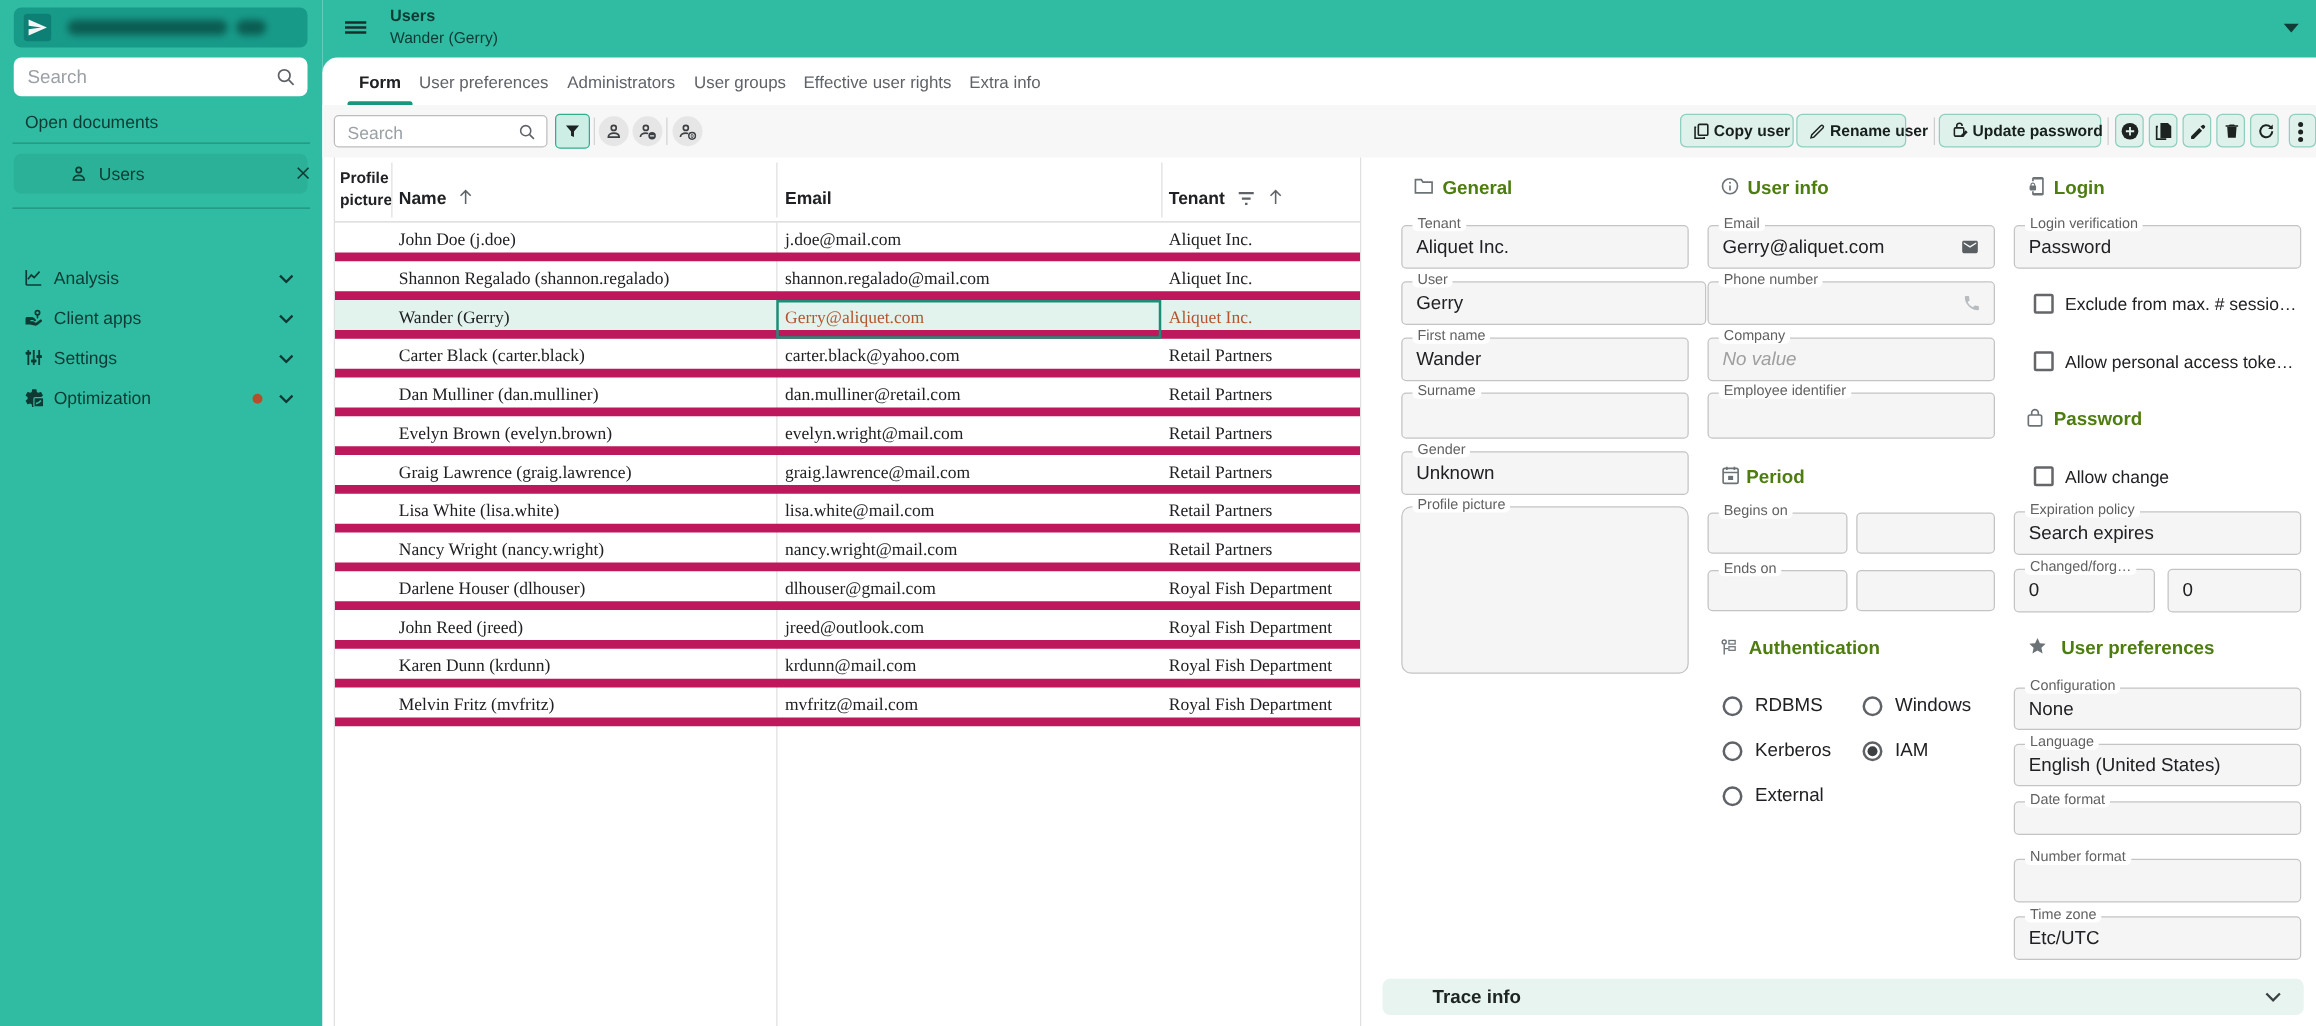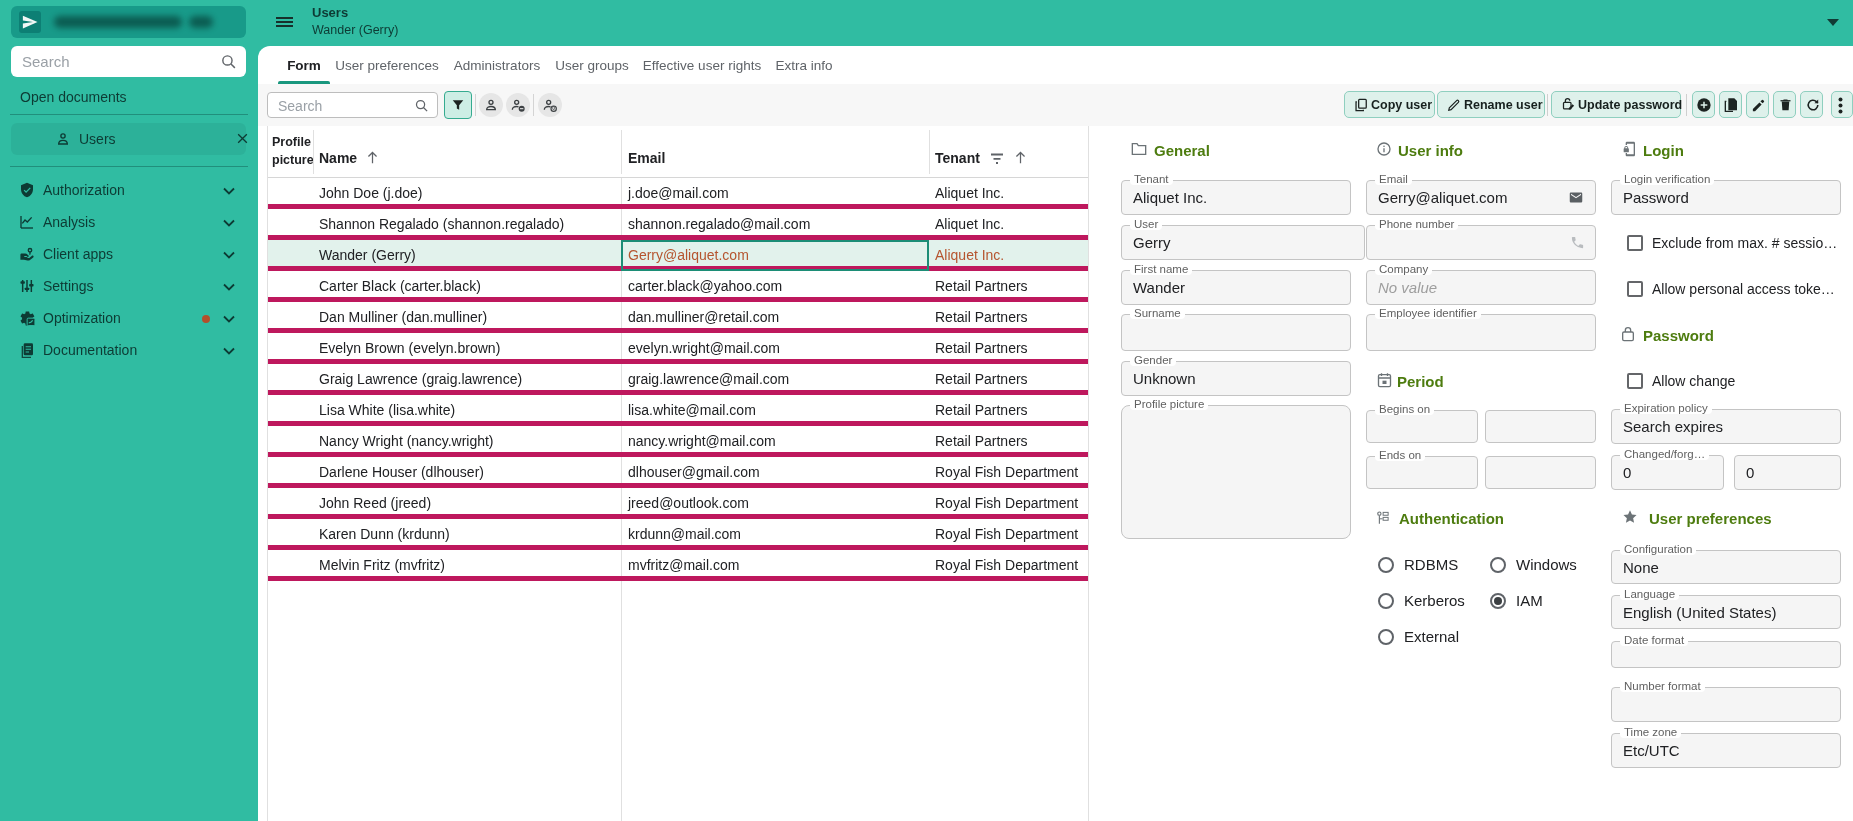--- a/index.html
+++ b/index.html
@@ -50,21 +50,21 @@
   .tb-div { position:absolute; top:10px; width:1px; height:22px; background:#d4d4d4; }
   .mint-btn { position:absolute; top:7px; height:27px; background:#def1eb; border:1px solid #8fcfbf; border-radius:5px; font-size:12.5px; font-weight:bold; color:#17201e; white-space:nowrap; }
   .mint-icon { position:absolute; top:7px; width:23px; height:27px; background:#def1eb; border:1px solid #8fcfbf; border-radius:5px; }
 
   
   #table { position:absolute; left:9px; top:80px; width:822px; height:695px; border-left:1px solid #e0e0e0; border-right:1px solid #e0e0e0; }
   #thead { position:absolute; left:0; top:0; width:820px; height:52px; border-bottom:1px solid #d6d6d6; }
   .th { position:absolute; font-size:14px; font-weight:bold; color:#202124; }
   .col-line { position:absolute; top:4px; width:1px; height:44px; background:#e0e0e0; }
   #vline-email { position:absolute; left:353px; top:52px; width:1px; height:643px; background:#e0e0e0; }
-  .trow { position:absolute; left:0; width:820px; height:31px; border-bottom:5px solid #be185d; font-size:14px; color:#202124; }
+  .trow { position:absolute; left:0; width:820px; height:31px; border-bottom:7px solid #be185d; font-size:14px; color:#202124;font-family:Liberation Serif, serif; }
   .trow .c1 { position:absolute; left:51px; top:7px; }
   .trow .c2 { position:absolute; left:360px; top:7px; }
   .trow .c3 { position:absolute; left:667px; top:7px; }
   .trow.sel { background:#e2f2ec; }
   .trow.sel .c2, .trow.sel .c3 { color:#b5552f; }
   #sel-box { position:absolute; left:353px; top:0px; width:308px; height:31px; border:2px solid #1c8d76; }
 
   
   .sec-hdr { position:absolute; font-size:15px; font-weight:bold; color:#4d7c0f; }
   .sec-ico { position:absolute; color:#6c7377; }
@@ -108,29 +108,20 @@
           <circle cx="12" cy="7.5" r="3.2" fill="none" stroke="#0d3b34" stroke-width="2"></circle>
           <path d="M5.5 19.5c0-3.3 2.9-5.5 6.5-5.5s6.5 2.2 6.5 5.5z" fill="none" stroke="#0d3b34" stroke-width="2"></path>
         </svg>
       <span class="txt">Users</span>
       <svg style="position:absolute;left:225px;top:9px" width="13" height="13" viewBox="0 0 24 24">
           <path stroke="#0d3b34" stroke-width="2.4" d="M4 4 L20 20 M20 4 L4 20"></path>
         </svg>
     </div>
     <div class="sb-divider" style="top:166px"></div>
 
-    <div class="menu-item" style="top:174px">
-      <svg class="mi" width="16" height="16" viewBox="0 0 24 24">
-          <path fill="#0d3b34" d="M12 1 3 5v6c0 5.5 3.8 10.7 9 12 5.2-1.3 9-6.5 9-12V5l-9-4zm-1.4 15.5-3.6-3.6 1.4-1.4 2.2 2.2 5.6-5.6 1.4 1.4-7 7z"></path>
-        </svg>
-      <span class="txt">Authorization</span>
-      <svg class="chev" width="12" height="8" viewBox="0 0 12 8">
-          <path fill="none" stroke="#0d3b34" stroke-width="1.8" d="M1 1.5 L6 6.5 L11 1.5"></path>
-        </svg>
-    </div>
     <div class="menu-item" style="top:206px">
       <svg class="mi" width="16" height="16" viewBox="0 0 24 24">
           <path fill="none" stroke="#0d3b34" stroke-width="2" d="M3 3v18"></path>
           <path fill="none" stroke="#0d3b34" stroke-width="2" d="M3 21h18" opacity="0"></path>
           <path fill="none" stroke="#0d3b34" stroke-width="2" d="M5 14l4-5 3.5 3L19 5"></path>
           <path fill="none" stroke="#0d3b34" stroke-width="2" d="M3 21h18"></path>
         </svg>
       <span class="txt">Analysis</span>
       <svg class="chev" width="12" height="8" viewBox="0 0 12 8">
           <path fill="none" stroke="#0d3b34" stroke-width="1.8" d="M1 1.5 L6 6.5 L11 1.5"></path>
@@ -168,33 +159,20 @@
           <path fill="#0d3b34" d="M19.4 13c0-.3.1-.7.1-1s0-.7-.1-1l2.1-1.7c.2-.2.2-.4.1-.6l-2-3.5c-.1-.2-.4-.3-.6-.2l-2.5 1c-.5-.4-1.1-.7-1.7-1L14.4 2.4c0-.2-.2-.4-.5-.4h-4c-.2 0-.4.2-.5.4L9 5c-.6.2-1.2.6-1.7 1L4.8 5c-.2-.1-.5 0-.6.2l-2 3.5c-.1.2-.1.5.1.6L4.4 11c0 .3-.1.7-.1 1s0 .7.1 1l-2.1 1.7c-.2.2-.2.4-.1.6l2 3.5c.1.2.4.3.6.2l2.5-1c.5.4 1.1.7 1.7 1l.4 2.6c0 .2.2.4.5.4h4c.2 0 .4-.2.5-.4l.4-2.6c.6-.2 1.1-.6 1.7-1z"></path>
           <rect x="11.5" y="11.5" width="11" height="10.5" rx="1.5" fill="#0d3b34" stroke="#30bca2" stroke-width="1.4"></rect>
           <path fill="none" stroke="#30bca2" stroke-width="1.8" d="M13.8 18.2c2-.2 4-1.5 5.6-3.6"></path>
         </svg>
       <span class="txt">Optimization</span>
       <span class="reddot"></span>
       <svg class="chev" width="12" height="8" viewBox="0 0 12 8">
           <path fill="none" stroke="#0d3b34" stroke-width="1.8" d="M1 1.5 L6 6.5 L11 1.5"></path>
         </svg>
     </div>
-    <div class="menu-item" style="top:334px">
-      <svg class="mi" width="16" height="16" viewBox="0 0 24 24">
-          <path fill="#0d3b34" d="M4 6h2v16h12v2H4z" opacity=".9"></path>
-          <rect x="7" y="2" width="14" height="18" rx="2" fill="#0d3b34"></rect>
-          <g stroke="#30bca2" stroke-width="1.6">
-            <path d="M10 7h8M10 11h8M10 15h5"></path>
-          </g>
-        </svg>
-      <span class="txt">Documentation</span>
-      <svg class="chev" width="12" height="8" viewBox="0 0 12 8">
-          <path fill="none" stroke="#0d3b34" stroke-width="1.8" d="M1 1.5 L6 6.5 L11 1.5"></path>
-        </svg>
-    </div>
   </div>
   <div id="topbar">
     <div id="hamb">
         <div></div>
         <div></div>
         <div></div>
       </div>
     <span class="title">Users</span>
     <span class="subtitle">Wander (Gerry)</span>
   </div>
@@ -248,21 +226,21 @@
           </svg>
       </div>
 
       <div class="mint-btn" style="left:1086px;width:91px;">
         <svg style="position:absolute;left:9px;top:6px" width="14" height="14" viewBox="0 0 24 24">
             <rect x="8" y="2.5" width="13" height="15" rx="1.5" fill="none" stroke="#1c2321" stroke-width="2.2"></rect>
             <path fill="none" stroke="#1c2321" stroke-width="2.2" d="M5 6.5H3.5v15H16V20"></path>
           </svg>
         <span style="position:absolute;left:26px;top:6px">Copy user</span>
       </div>
-      <div class="mint-btn" style="left:1179px;width:108px;">
+      <div class="mint-btn" style="left:1179px;width:88px;">
         <svg style="position:absolute;left:9px;top:6px" width="14" height="14" viewBox="0 0 24 24">
             <path fill="none" stroke="#1c2321" stroke-width="2" d="M3 21l1-4L16.5 4.5a2.1 2.1 0 0 1 3 3L7 20z"></path>
           </svg>
         <span style="position:absolute;left:26px;top:6px">Rename user</span>
       </div>
       <div class="tb-div" style="left:1289px;background:#cfcfcf"></div>
         <div class="mint-btn" style="left:1293px;width:130px;">
         <svg style="position:absolute;left:9px;top:5px" width="15" height="15" viewBox="0 0 24 24">
             <rect x="4" y="8.5" width="12" height="10.5" rx="1.5" fill="none" stroke="#1c2321" stroke-width="2"></rect>
             <path fill="none" stroke="#1c2321" stroke-width="2" d="M7 8.5V6a3.5 3.5 0 0 1 7 0"></path>
@@ -544,14 +522,20 @@
         </div>
       <div class="fld" style="left:1353px;top:641px;width:230px;height:35px">
           <span class="lbl">Number format</span>
         </div>
       <div class="fld" style="left:1353px;top:687px;width:230px;height:35px">
           <span class="lbl">Time zone</span>
           <span class="val">Etc/UTC</span>
         </div>
     </div>
 
+    <div id="tracebar">
+      <span class="txt">Trace info</span>
+      <svg style="position:absolute;right:18px;top:10px" width="13" height="9" viewBox="0 0 12 8">
+          <path fill="none" stroke="#3c4043" stroke-width="1.7" d="M1 1.5 L6 6.5 L11 1.5"></path>
+        </svg>
+    </div>
   </div>
 </div>
 
 </body></html>

